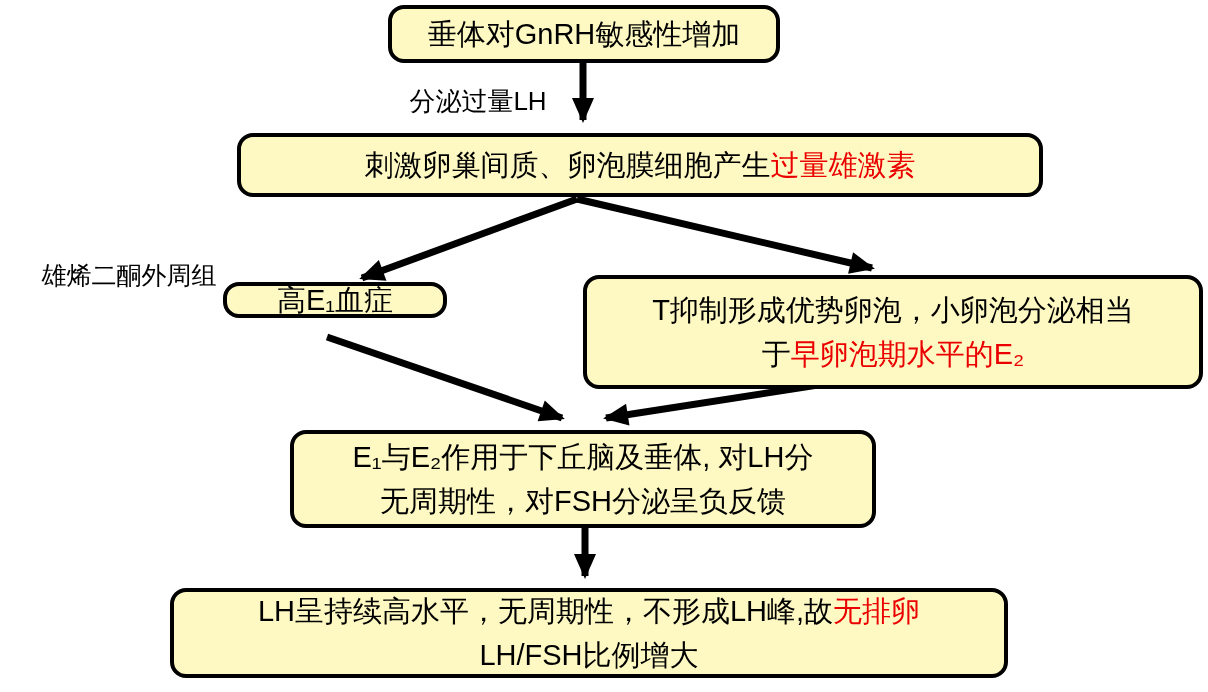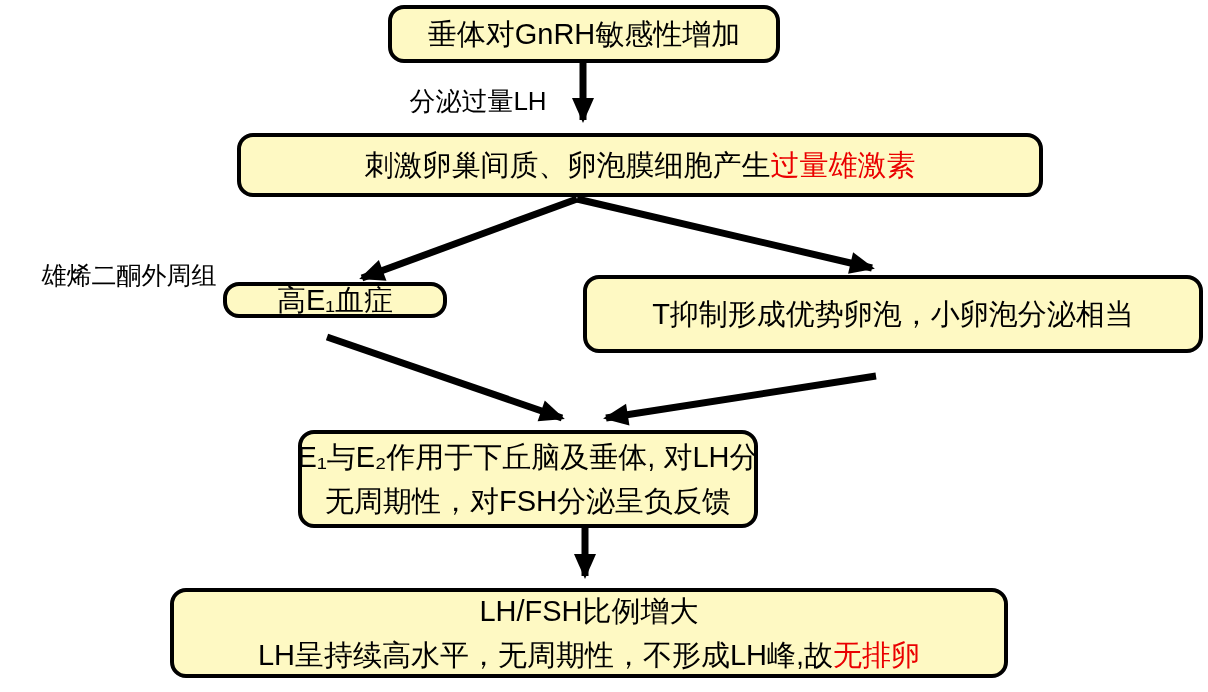--- a/index.html
+++ b/index.html
@@ -84,29 +84,32 @@
   </div>
 
   <div class="flow-label" style="left:5px; top:219px; width:248px; font-size:25px;margin-top:39px;">
     <span class="line">雄烯二酮外周组</span>
   </div>
 
   <div class="box" style="left:223px; top:282px; width:224px; height:36px;">
     <span>高E₁血症</span>
   </div>
 
-  <div class="box" style="left:583px; top:275px; width:620px; height:78px;">
+  <div class="box" style="left:583px; top:275px; width:620px; height:114px;">
     <span class="line">T抑制形成优势卵泡，小卵泡分泌相当</span>
+    <span class="line">
+      <span>于</span><span class="red">早卵泡期水平的E₂</span>
+    </span>
   </div>
 
-  <div class="box" style="left:298px; top:430px; width:460px; height:98px;">
+  <div class="box" style="left:290px; top:430px; width:586px; height:98px;">
     <span class="line">E₁与E₂作用于下丘脑及垂体, 对LH分</span>
     <span class="line">无周期性，对FSH分泌呈负反馈</span>
   </div>
 
   <div class="box" style="left:170px; top:588px; width:838px; height:90px;">
-    <span class="line">LH/FSH比例增大</span>
     <span class="line">
       <span>LH呈持续高水平，无周期性，不形成LH峰,故</span><span class="red">无排卵</span>
     </span>
+    <span class="line">LH/FSH比例增大</span>
   </div>
 
 </div>
 
 </body></html>

